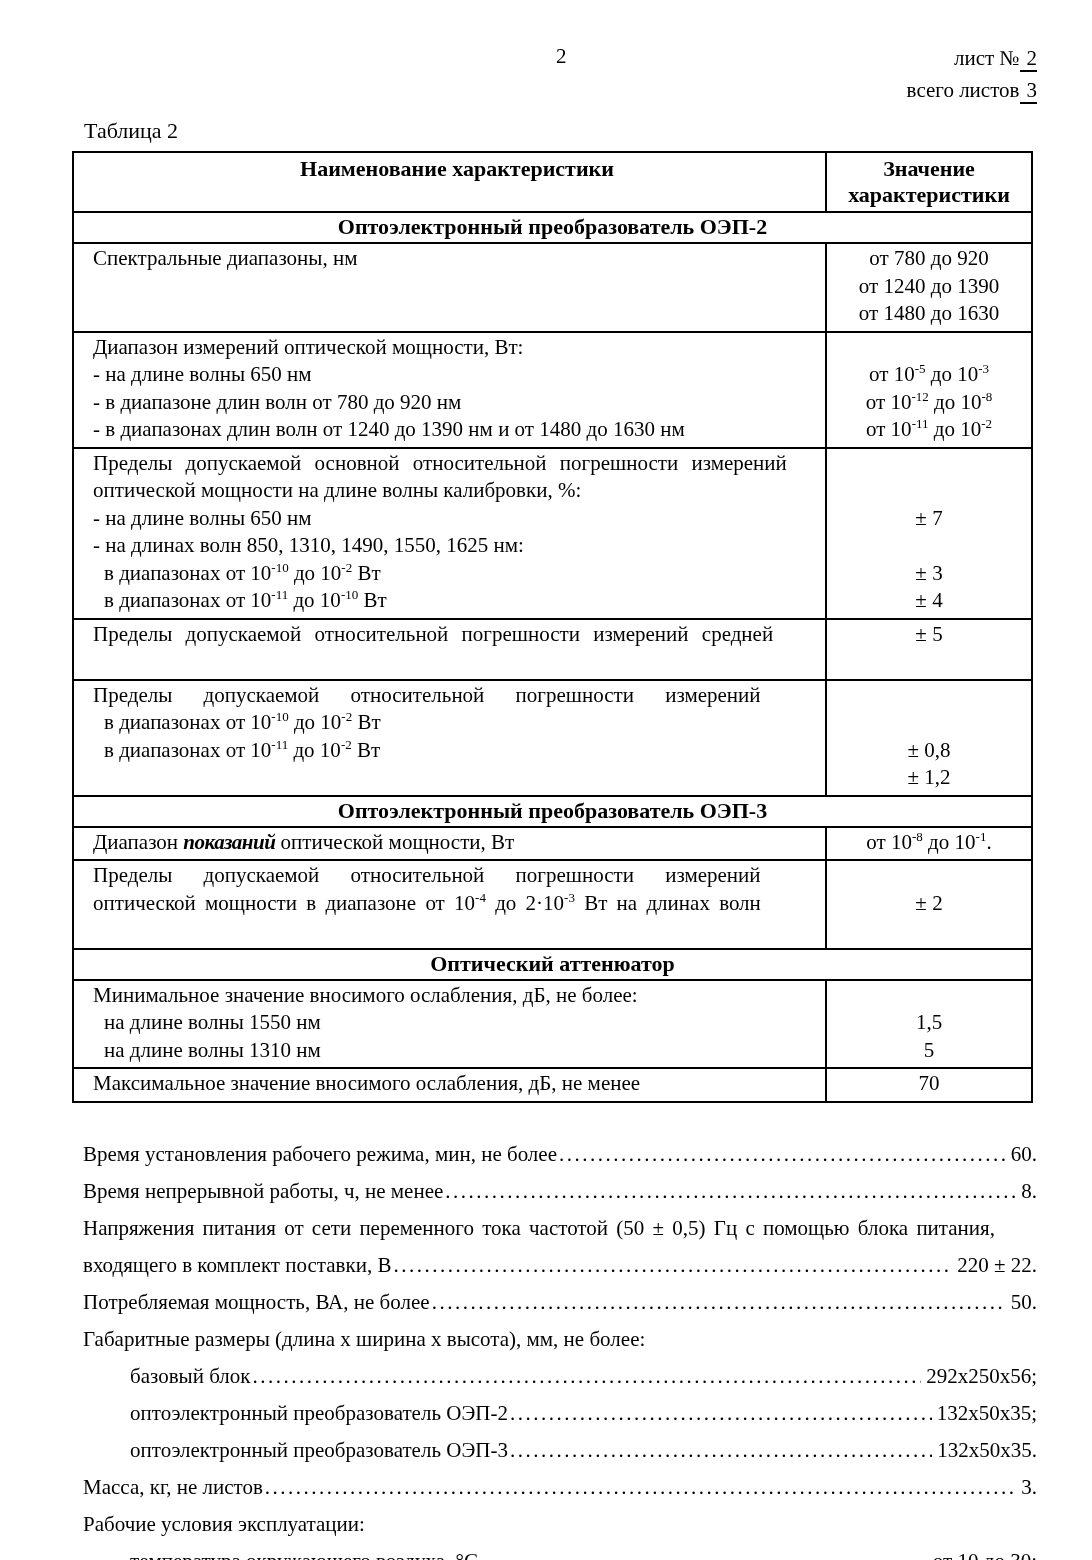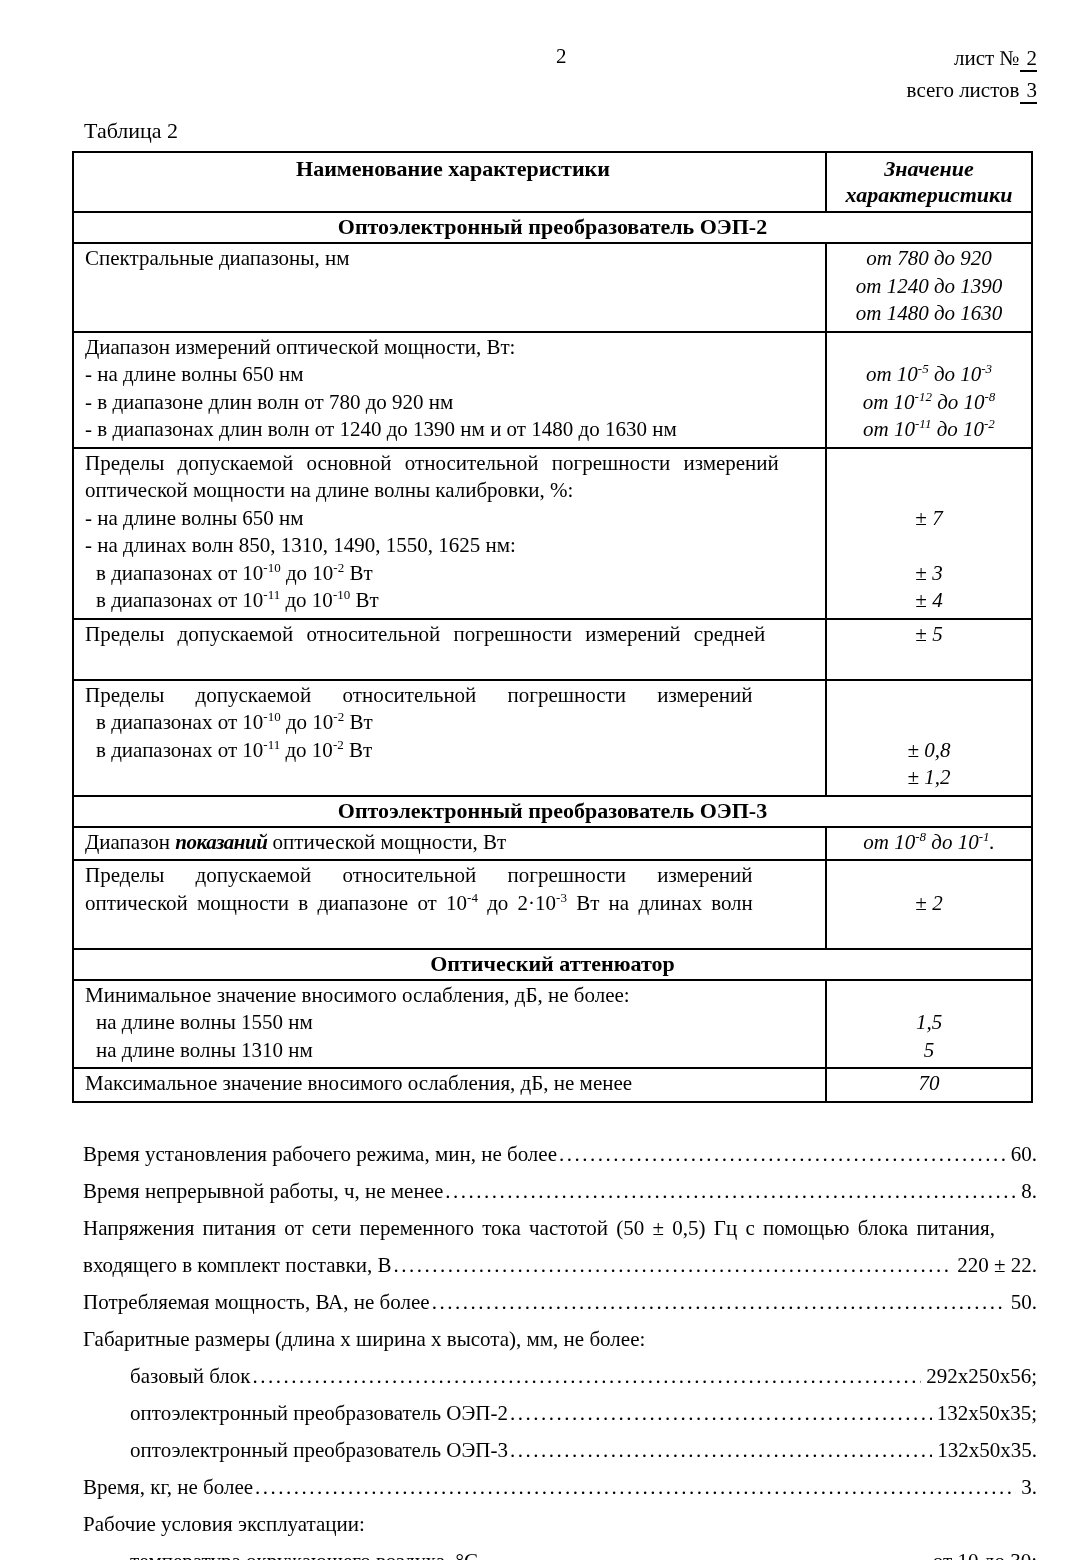--- a/index.html
+++ b/index.html
@@ -12,22 +12,22 @@
   
   .pagenum{position:absolute;top:44px;left:556px;font-size:21px;}
   .sheetinfo{position:absolute;top:42px;right:55px;text-align:right;font-size:21px;line-height:32px;margin-left:29px;}
   .sheetinfo .u{border-bottom:2px solid #000;padding-left:7px;display:inline-block;line-height:23px;}
   
   .caption{margin:118px 0 7px 84px;font-size:22px;}
   
   .tbl{margin-left:72px;width:957px;border:2px solid #000;font-size:21px;}
   .tbl>div+div{border-top:2px solid #000;}
   .trow{display:grid;grid-template-columns:1fr 206px;}
-  .lcell{padding:1px 4px 3px 11px;overflow:hidden;}
-  .vcell{border-left:2px solid #000;text-align:center;padding:1px 3px 3px;overflow:hidden;font-style:italic;}
+  .lcell{padding:1px 4px 3px 11px;overflow:hidden;margin-left:8px;}
+  .vcell{border-left:2px solid #000;text-align:center;padding:1px 3px 3px;overflow:hidden;}
   .hcell{font-weight:bold;font-size:22px;text-align:center;padding-top:3px;padding-bottom:3px;}
   .srow{text-align:center;font-weight:bold;font-size:22px;line-height:26px;padding:1px 0 2px;}
   .line{line-height:27.5px;min-height:27.5px;white-space:nowrap;}
   sup{font-size:13px;line-height:0;vertical-align:super;letter-spacing:0;}
   .j1{word-spacing:8px;}
   .j2{word-spacing:26px;}
   .j3{word-spacing:4px;}
   .j4{word-spacing:3px;}
   .corr{font-weight:bold;font-style:italic;letter-spacing:-0.5px;}
   
@@ -199,21 +199,21 @@
       <span class="txt">оптоэлектронный преобразователь ОЭП-2</span>
       <span class="dots"></span>
       <span class="val">132x50x35;</span>
     </div>
     <div class="spec" style="padding-left: 47px;">
       <span class="txt">оптоэлектронный преобразователь ОЭП-3</span>
       <span class="dots"></span>
       <span class="val">132x50x35.</span>
     </div>
     <div class="spec">
-      <span class="txt">Время, кг, не более</span>
+      <span class="txt">Масса, кг, не листов</span>
       <span class="dots"></span>
       <span class="val">3.</span>
     </div>
     <div class="spec">
       <span class="txt">Рабочие условия эксплуатации:</span>
     </div>
     <div class="spec" style="padding-left: 47px;">
       <span class="txt">температура окружающего воздуха, °С</span>
       <span class="dots"></span>
       <span class="val">от 10 до 30;</span>

